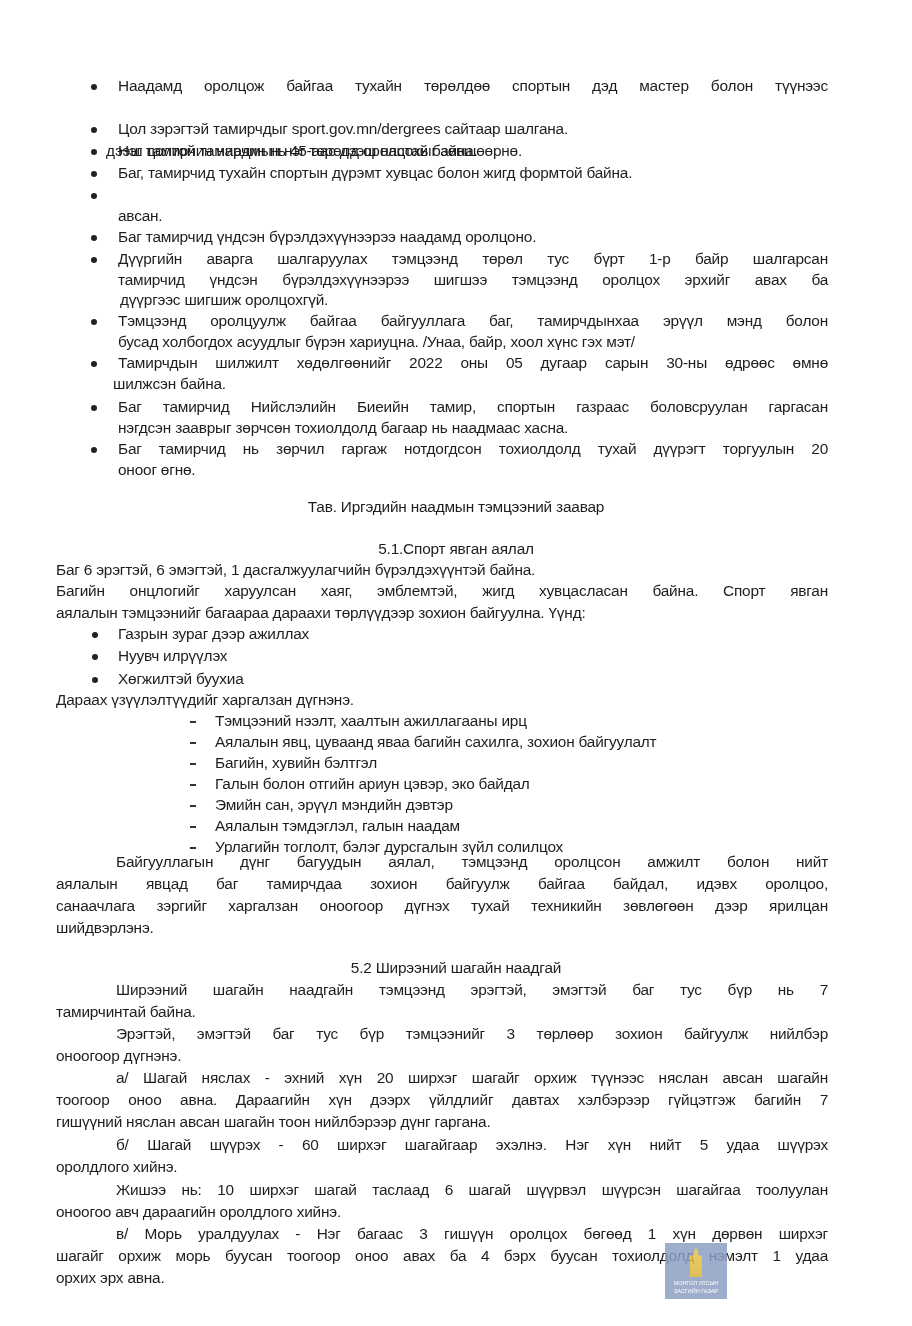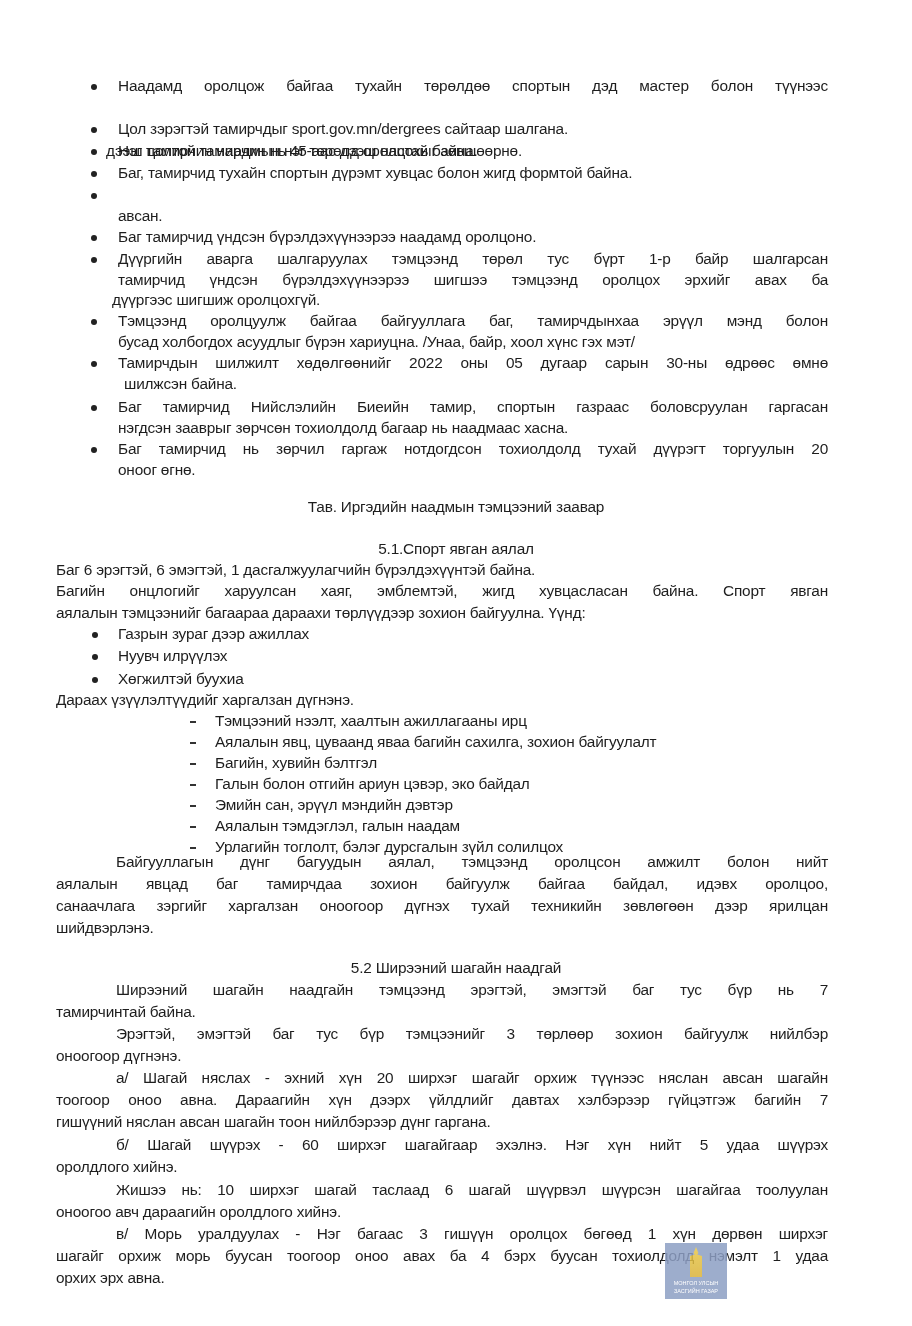--- a/index.html
+++ b/index.html
@@ -43,27 +43,27 @@
     <div class="line" style="left: 118px; top: 141px;">Нэг тамирчин наадмын нэг төрөлд оролцохыг зөвшөөрнө.</div>
     <div class="bullet" style="left: 91px; top: 171px;"></div>
     <div class="line" style="left: 118px; top: 163px;">Баг, тамирчид тухайн спортын дүрэмт хувцас болон жигд формтой байна.</div>
     <div class="bullet" style="left: 91px; top: 193px;"></div>
     <div class="line" style="left: 118px; top: 205.5px;">авсан.</div>
     <div class="bullet" style="left: 91px; top: 235px;"></div>
     <div class="line" style="left: 118px; top: 227px;">Баг тамирчид үндсэн бүрэлдэхүүнээрээ наадамд оролцоно.</div>
     <div class="bullet" style="left: 91px; top: 257px;"></div>
     <div class="line just" style="left: 118px; top: 249px; width: 710px;">Дүүргийн аварга шалгаруулах тэмцээнд төрөл тус бүрт 1-р байр шалгарсан</div>
     <div class="line just" style="left: 118px; top: 269.5px; width: 710px;">тамирчид үндсэн бүрэлдэхүүнээрээ шигшээ тэмцээнд оролцох эрхийг авах ба</div>
-    <div class="line" style="left: 112px; top: 290px;">дүүргээс шигшиж оролцохгүй.</div>
+    <div class="line" style="left: 120px; top: 290px;">дүүргээс шигшиж оролцохгүй.</div>
     <div class="bullet" style="left: 91px; top: 319px;"></div>
     <div class="line just" style="left: 118px; top: 311px; width: 710px;">Тэмцээнд оролцуулж байгаа байгууллага баг, тамирчдынхаа эрүүл мэнд болон</div>
     <div class="line" style="left: 118px; top: 331.5px;">бусад холбогдох асуудлыг бүрэн хариуцна. /Унаа, байр, хоол хүнс гэх мэт/</div>
     <div class="bullet" style="left: 91px; top: 361px;"></div>
     <div class="line just" style="left: 118px; top: 353px; width: 710px;">Тамирчдын шилжилт хөдөлгөөнийг 2022 оны 05 дугаар сарын 30-ны өдрөөс өмнө</div>
-    <div class="line" style="left: 124px; top: 373.5px; text-align: right;">шилжсэн байна.</div>
+    <div class="line" style="left: 113px; top: 373.5px; text-align: right;">шилжсэн байна.</div>
     <div class="bullet" style="left: 91px; top: 405px;"></div>
     <div class="line just" style="left: 118px; top: 397px; width: 710px;">Баг тамирчид Нийслэлийн Биеийн тамир, спортын газраас боловсруулан гаргасан</div>
     <div class="line" style="left: 118px; top: 417.5px;">нэгдсэн зааврыг зөрчсөн тохиолдолд багаар нь наадмаас хасна.</div>
     <div class="bullet" style="left: 91px; top: 447px;"></div>
     <div class="line just" style="left: 118px; top: 439px; width: 710px;">Баг тамирчид нь зөрчил гаргаж нотдогдсон тохиолдолд тухай дүүрэгт торгуулын 20</div>
     <div class="line" style="left: 118px; top: 459.5px;">оноог өгнө.</div>
     <div class="line center" style="left: 0px; top: 497px;">Тав. Иргэдийн наадмын тэмцээний заавар</div>
     <div class="line center" style="left: 0px; top: 539px;">5.1.Спорт явган аялал</div>
     <div class="line" style="left: 56px; top: 560px;">Баг 6 эрэгтэй, 6 эмэгтэй, 1 дасгалжуулагчийн бүрэлдэхүүнтэй байна.</div>
     <div class="line just" style="left: 56px; top: 581px; width: 772px;">Багийн онцлогийг харуулсан хаяг, эмблемтэй, жигд хувцасласан байна. Спорт явган</div>

